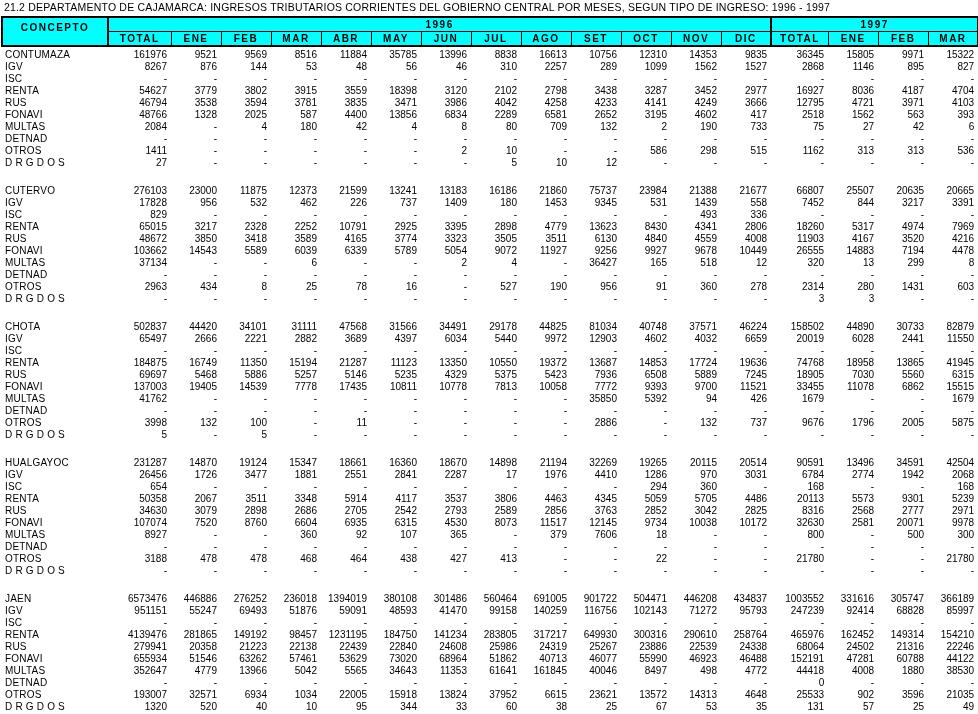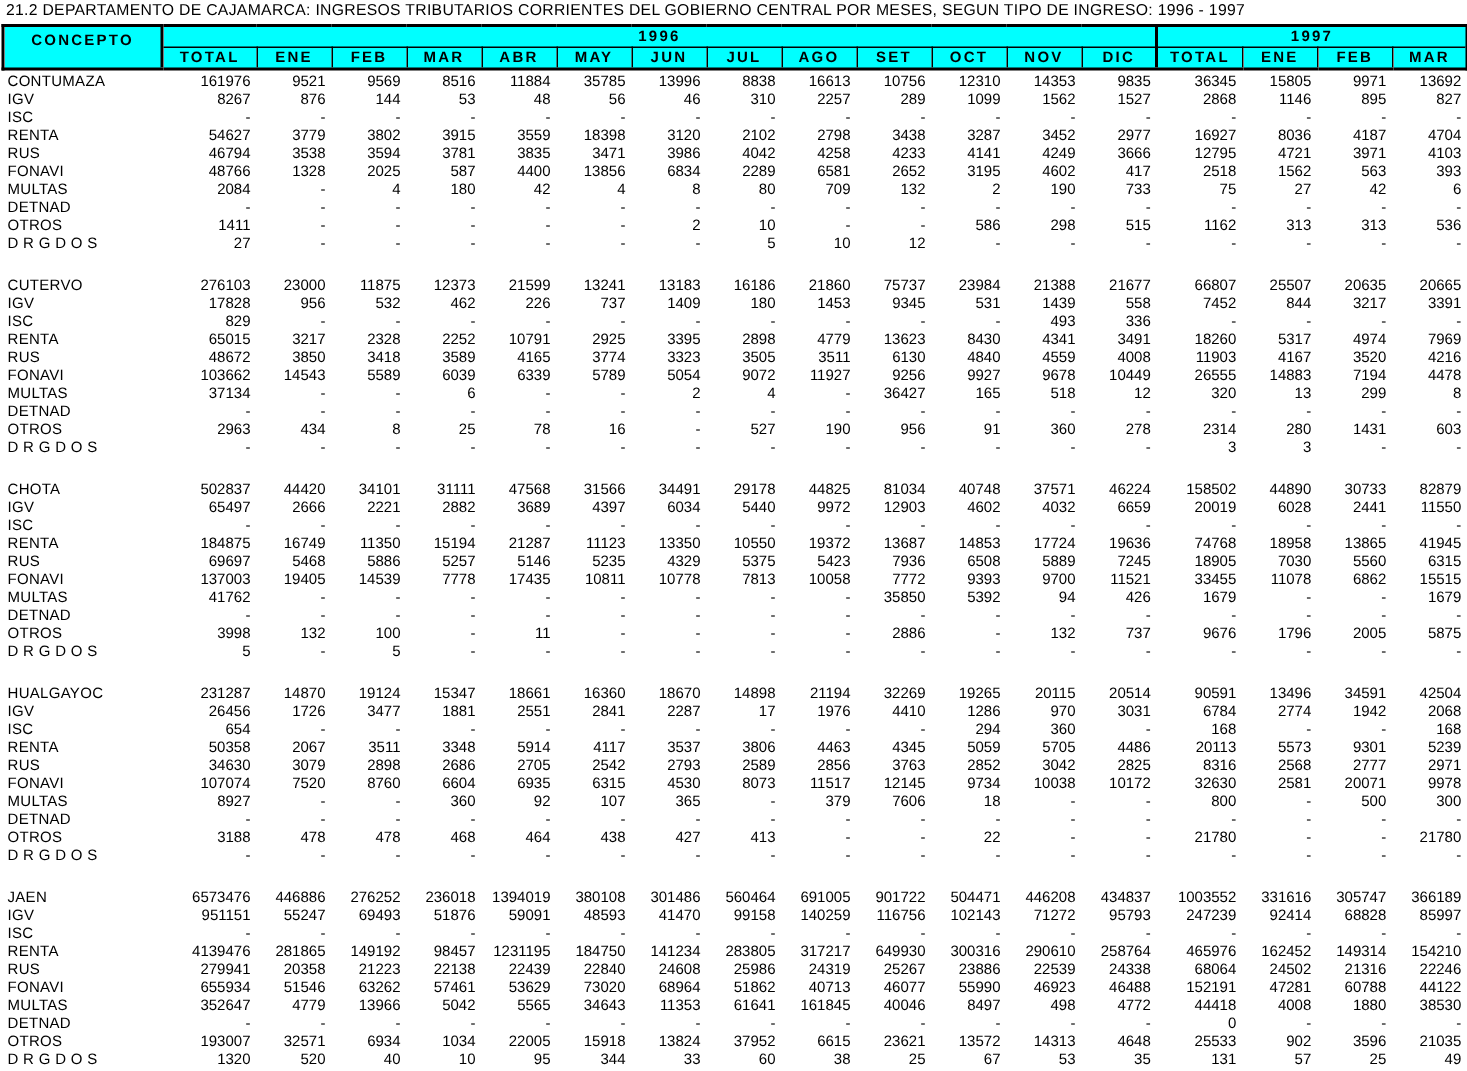--- a/index.html
+++ b/index.html
@@ -118,21 +118,21 @@
           <td>13996</td>
           <td>8838</td>
           <td>16613</td>
           <td>10756</td>
           <td>12310</td>
           <td>14353</td>
           <td>9835</td>
           <td>36345</td>
           <td>15805</td>
           <td>9971</td>
-          <td>13692</td>
+          <td>15322</td>
         </tr>
         <tr>
           <td class="label">IGV</td>
           <td>8267</td>
           <td>876</td>
           <td>144</td>
           <td>53</td>
           <td>48</td>
           <td>56</td>
           <td>46</td>
@@ -377,21 +377,21 @@
           <td>2328</td>
           <td>2252</td>
           <td>10791</td>
           <td>2925</td>
           <td>3395</td>
           <td>2898</td>
           <td>4779</td>
           <td>13623</td>
           <td>8430</td>
           <td>4341</td>
-          <td>3491</td>
+          <td>2806</td>
           <td>18260</td>
           <td>5317</td>
           <td>4974</td>
           <td>7969</td>
         </tr>
         <tr>
           <td class="label">RUS</td>
           <td>48672</td>
           <td>3850</td>
           <td>3418</td>

